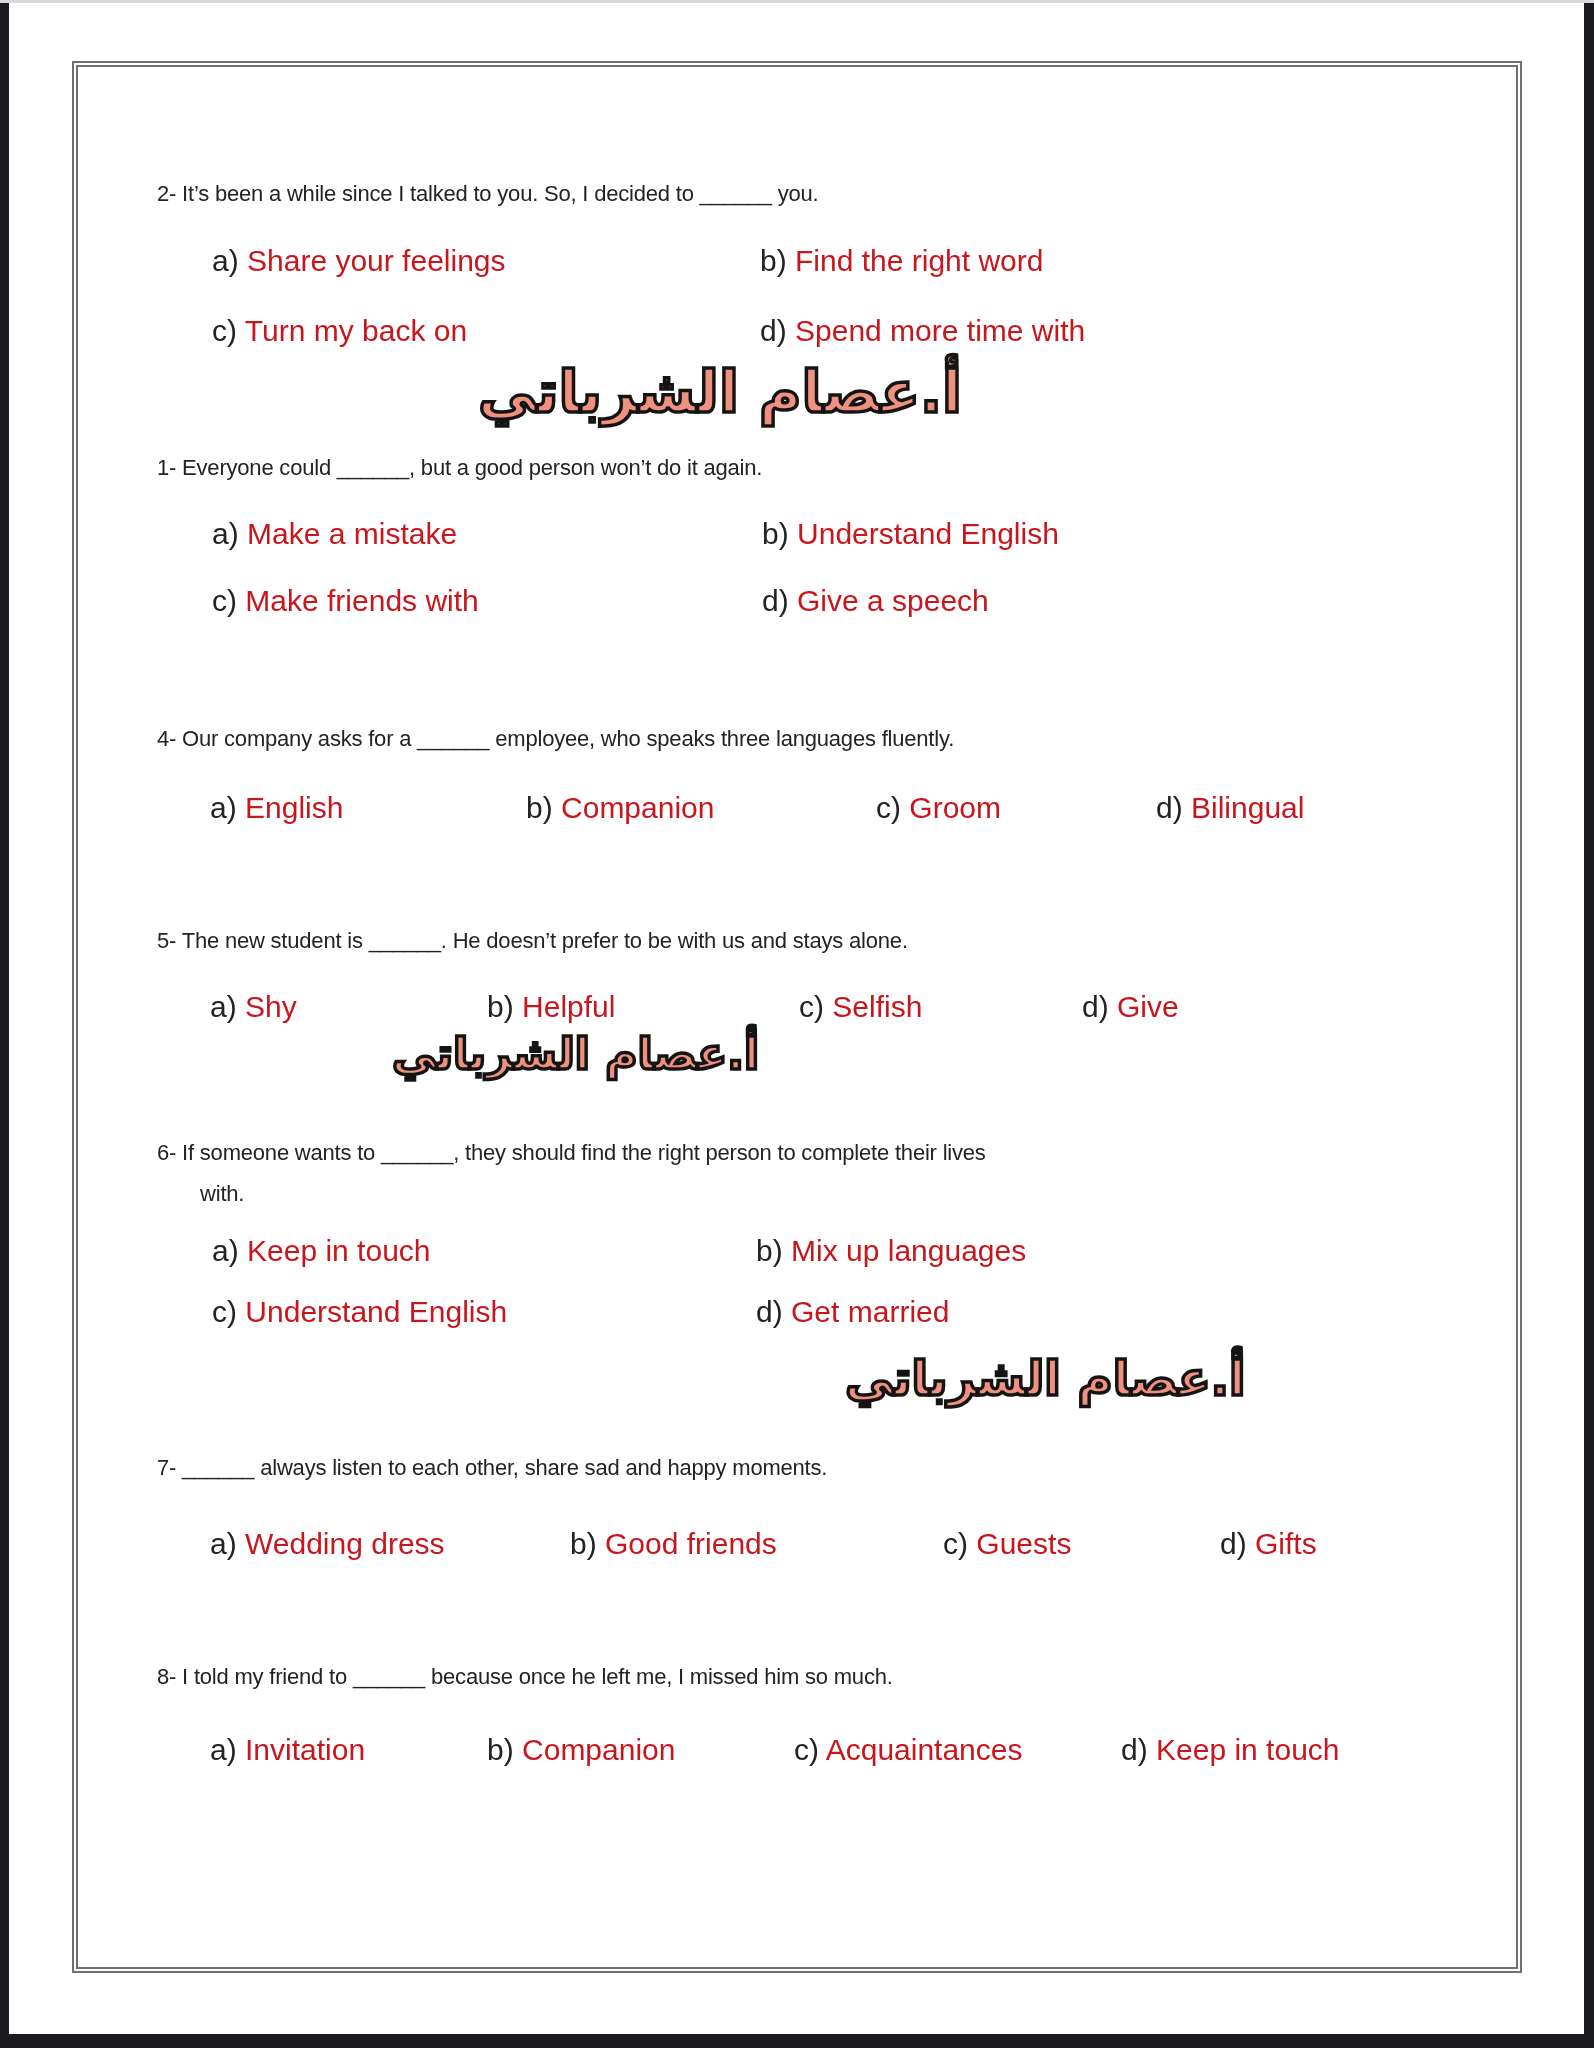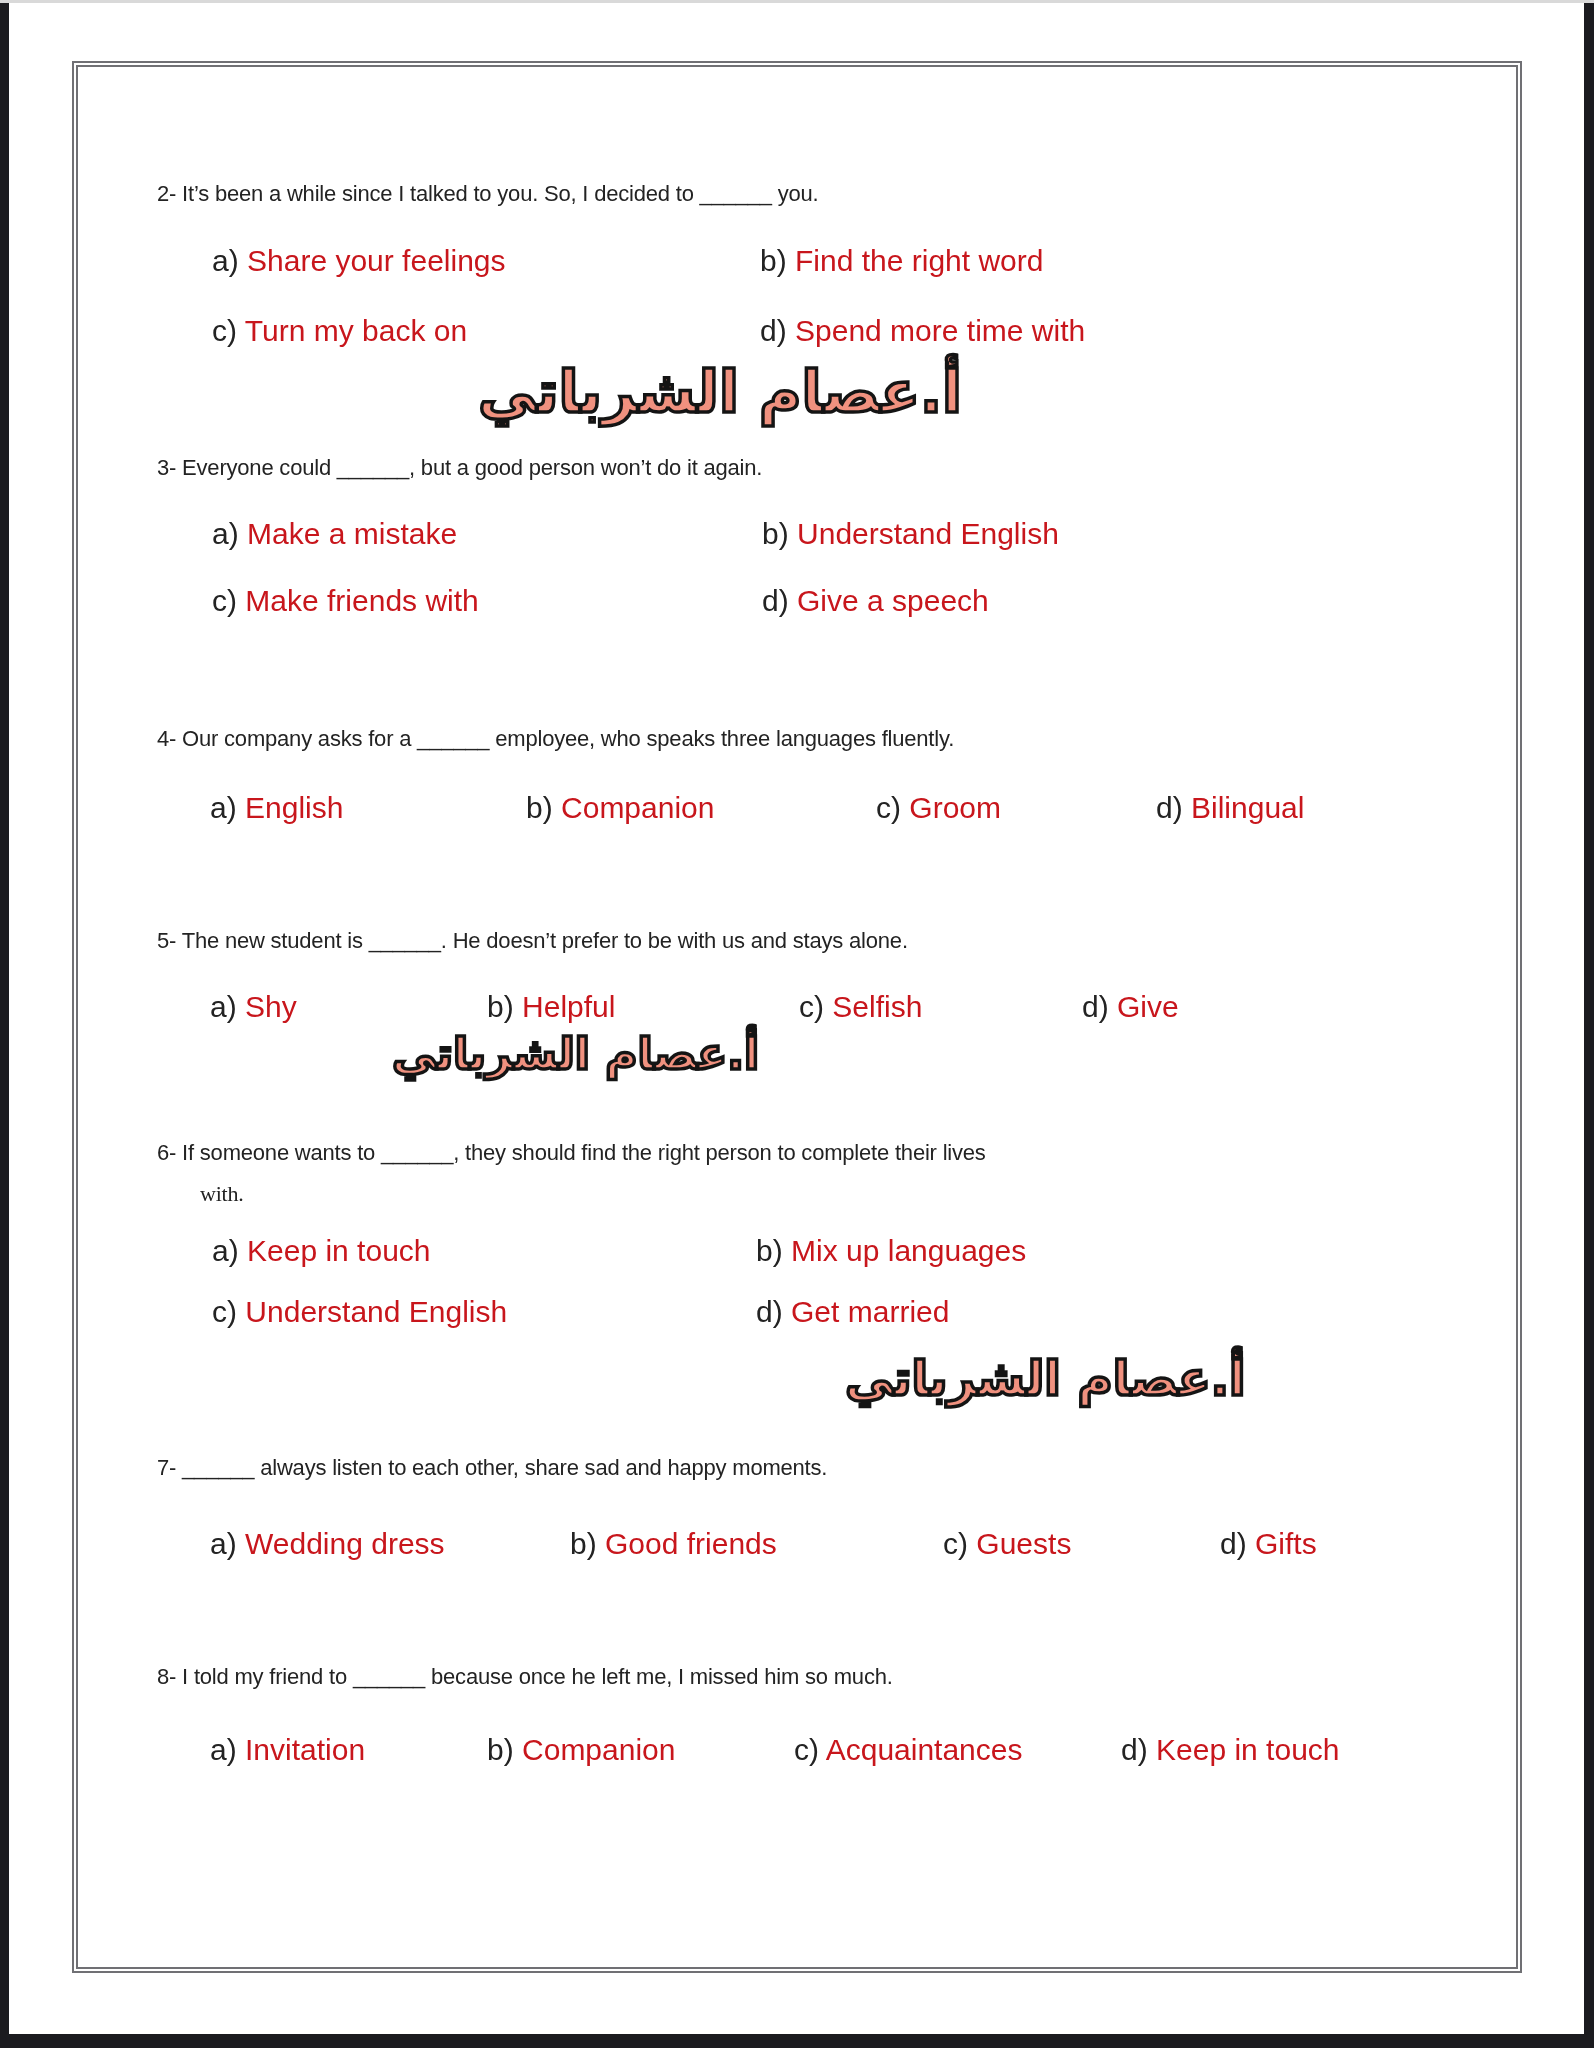--- a/index.html
+++ b/index.html
@@ -15,21 +15,21 @@
   .edge-top{position:absolute;left:0;top:0;width:100%;height:3px;background:#d9d9d9;}
   .sheet{
     position:absolute;left:72px;top:61px;width:1450px;height:1912px;
     border:6px double #707074;box-sizing:border-box;
   }
   .qline{
     position:absolute;left:157px;
     font-size:22px;line-height:36px;color:#232323;
     white-space:nowrap;letter-spacing:-0.2px;
   }
-  .qline2{left:200px;font-family:Liberation Serif, serif;}
+  .qline2{left:200px;}
   .row{position:absolute;left:16px;width:100%;height:40px;}
   .opt{position:absolute;top:0;white-space:nowrap;font-size:30px;line-height:36px;}
   .olett{color:#232323;}
   .otext{color:#c8161c;}
   .wm{
     position:absolute;direction:rtl;white-space:nowrap;
     font-family:"DejaVu Sans",sans-serif;font-weight:700;
     color:#f0917f;-webkit-text-stroke:3.5px #141414;
   }
   .wm1{left:478px;top:358px;font-size:58px;}
@@ -51,21 +51,21 @@
   <span class="opt" style="left:196px"><span class="olett">a)</span> <span class="otext">Share your feelings</span></span>
   <span class="opt" style="left:744px"><span class="olett">b)</span> <span class="otext">Find the right word</span></span>
 </div>
 <div class="row" style="top:313px">
   <span class="opt" style="left:196px"><span class="olett">c)</span> <span class="otext">Turn my back on</span></span>
   <span class="opt" style="left:744px"><span class="olett">d)</span> <span class="otext">Spend more time with</span></span>
 </div>
 
 <div class="wm wm1">أ.عصام الشرباتي</div>
 
-<div class="qline" style="top:450px">3- Everyone could ______, but a good person won’t do it again.</div>
+<div class="qline" style="top:450px">1- Everyone could ______, but a good person won’t do it again.</div>
 <div class="row" style="top:516px">
   <span class="opt" style="left:196px"><span class="olett">a)</span> <span class="otext">Make a mistake</span></span>
   <span class="opt" style="left:746px"><span class="olett">b)</span> <span class="otext">Understand English</span></span>
 </div>
 <div class="row" style="top:583px">
   <span class="opt" style="left:196px"><span class="olett">c)</span> <span class="otext">Make friends with</span></span>
   <span class="opt" style="left:746px"><span class="olett">d)</span> <span class="otext">Give a speech</span></span>
 </div>
 
 <div class="qline" style="top:721px">4- Our company asks for a ______ employee, who speaks three languages fluently.</div>

